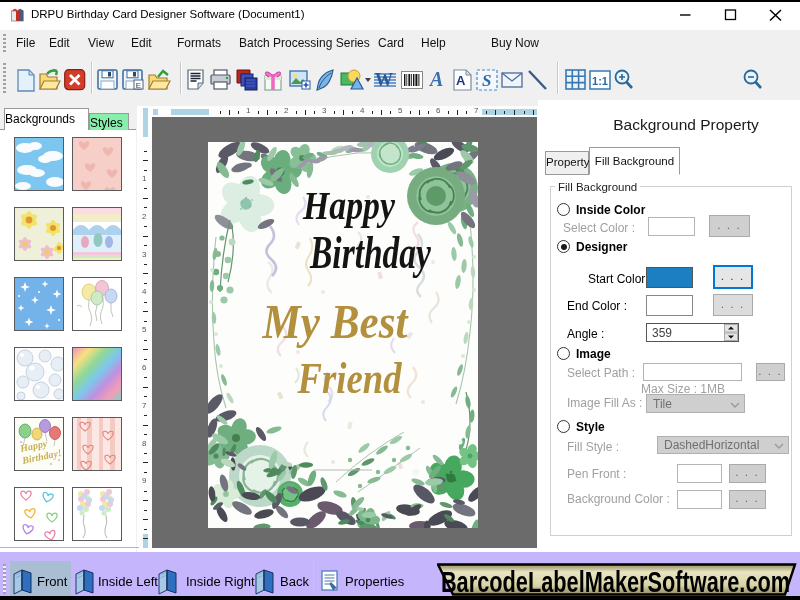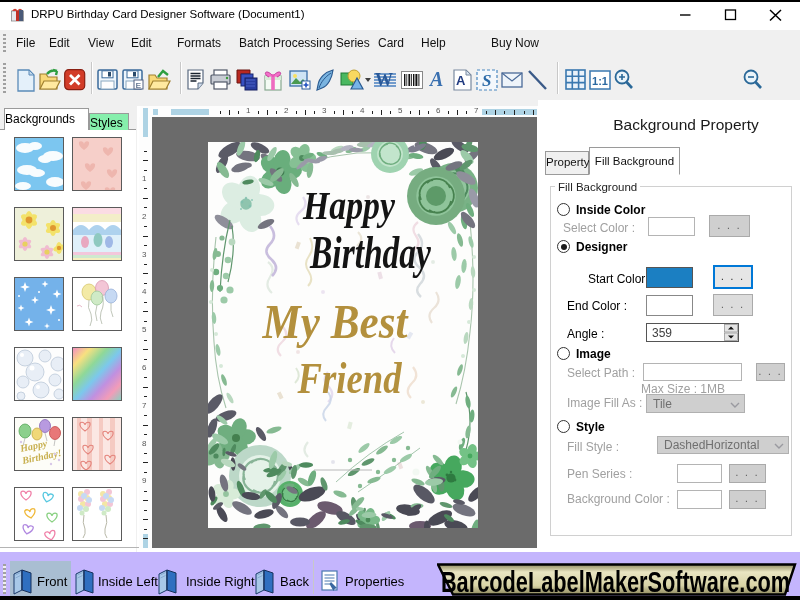--- a/index.html
+++ b/index.html
@@ -1038,21 +1038,21 @@
 
   <div class="radio" style="left:557px;top:420px;"></div>
   <div class="blbl" style="left:576px;top:420px;">Style</div>
   <div class="glbl" style="left:567px;top:440px;">Fill Style :</div>
   <div class="ddown" style="left:629px;top:436px;width:132px;height:18px;margin-left:28px;">
       <span style="position:absolute;left:6px;top:1px;">DashedHorizontal</span>
       <svg style="position:absolute;right:4px;top:6px;" width="10" height="6" viewBox="0 0 10 6">
         <path d="M1 1 L5 5 L9 1" stroke="#9a9aa0" stroke-width="1.4" fill="none"></path>
       </svg>
     </div>
-  <div class="glbl" style="left:567px;top:467px;">Pen Series :</div>
+  <div class="glbl" style="left:567px;top:467px;">Pen Front :</div>
   <div class="tbox" style="left:677px;top:464px;width:45px;height:19px;"></div>
   <div class="dots" style="left:729px;top:464px;width:37px;height:19px;line-height:16px;">. . .</div>
   <div class="glbl" style="left:567px;top:492px;">Background Color :</div>
   <div class="tbox" style="left:677px;top:490px;width:45px;height:19px;"></div>
   <div class="dots" style="left:729px;top:490px;width:37px;height:19px;line-height:16px;">. . .</div>
 
   <div class="abs" id="bottombar">
     <div class="grip" style="left:3px;top:12px;height:30px;"></div>
     <div id="frontbtn"></div>
     <svg class="abs" style="left:0;top:0;" width="440" height="51" viewBox="0 0 440 51">

